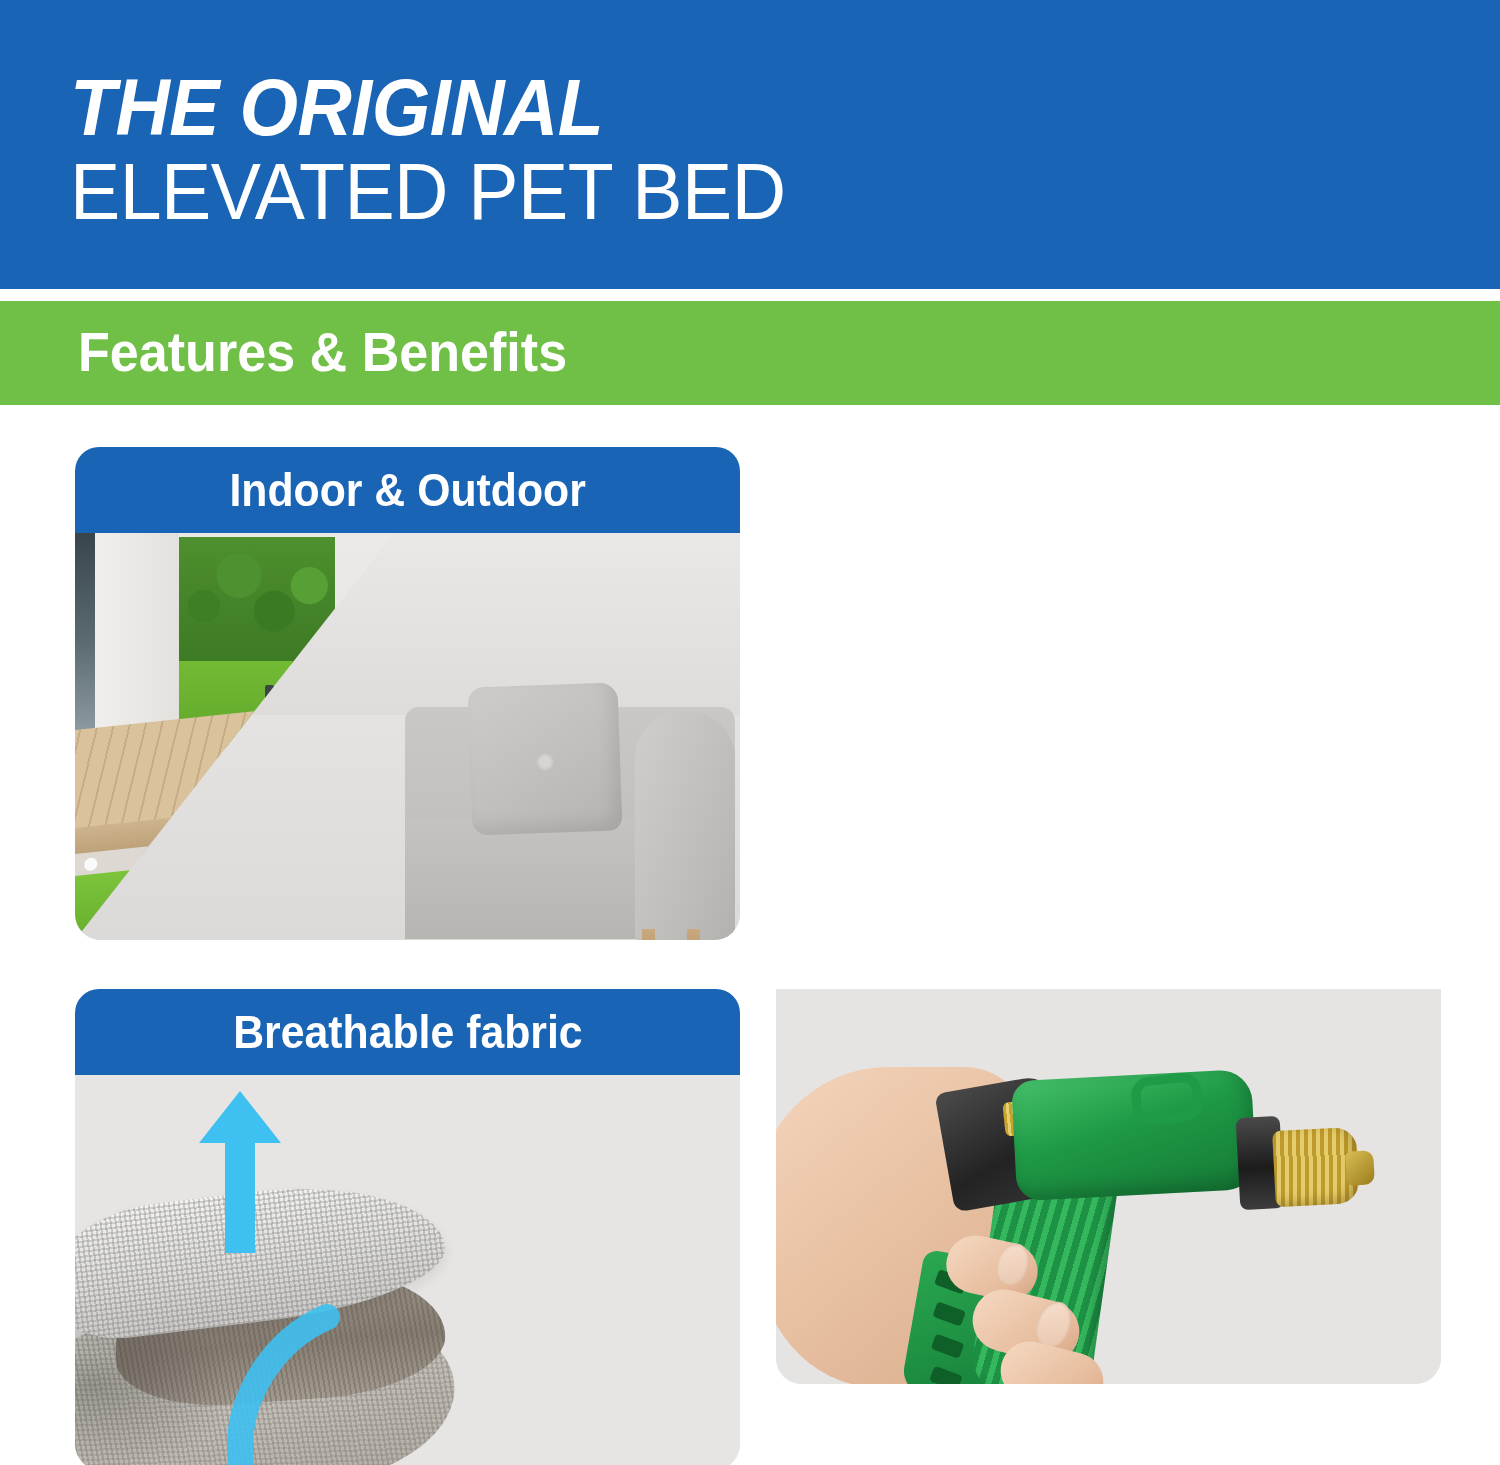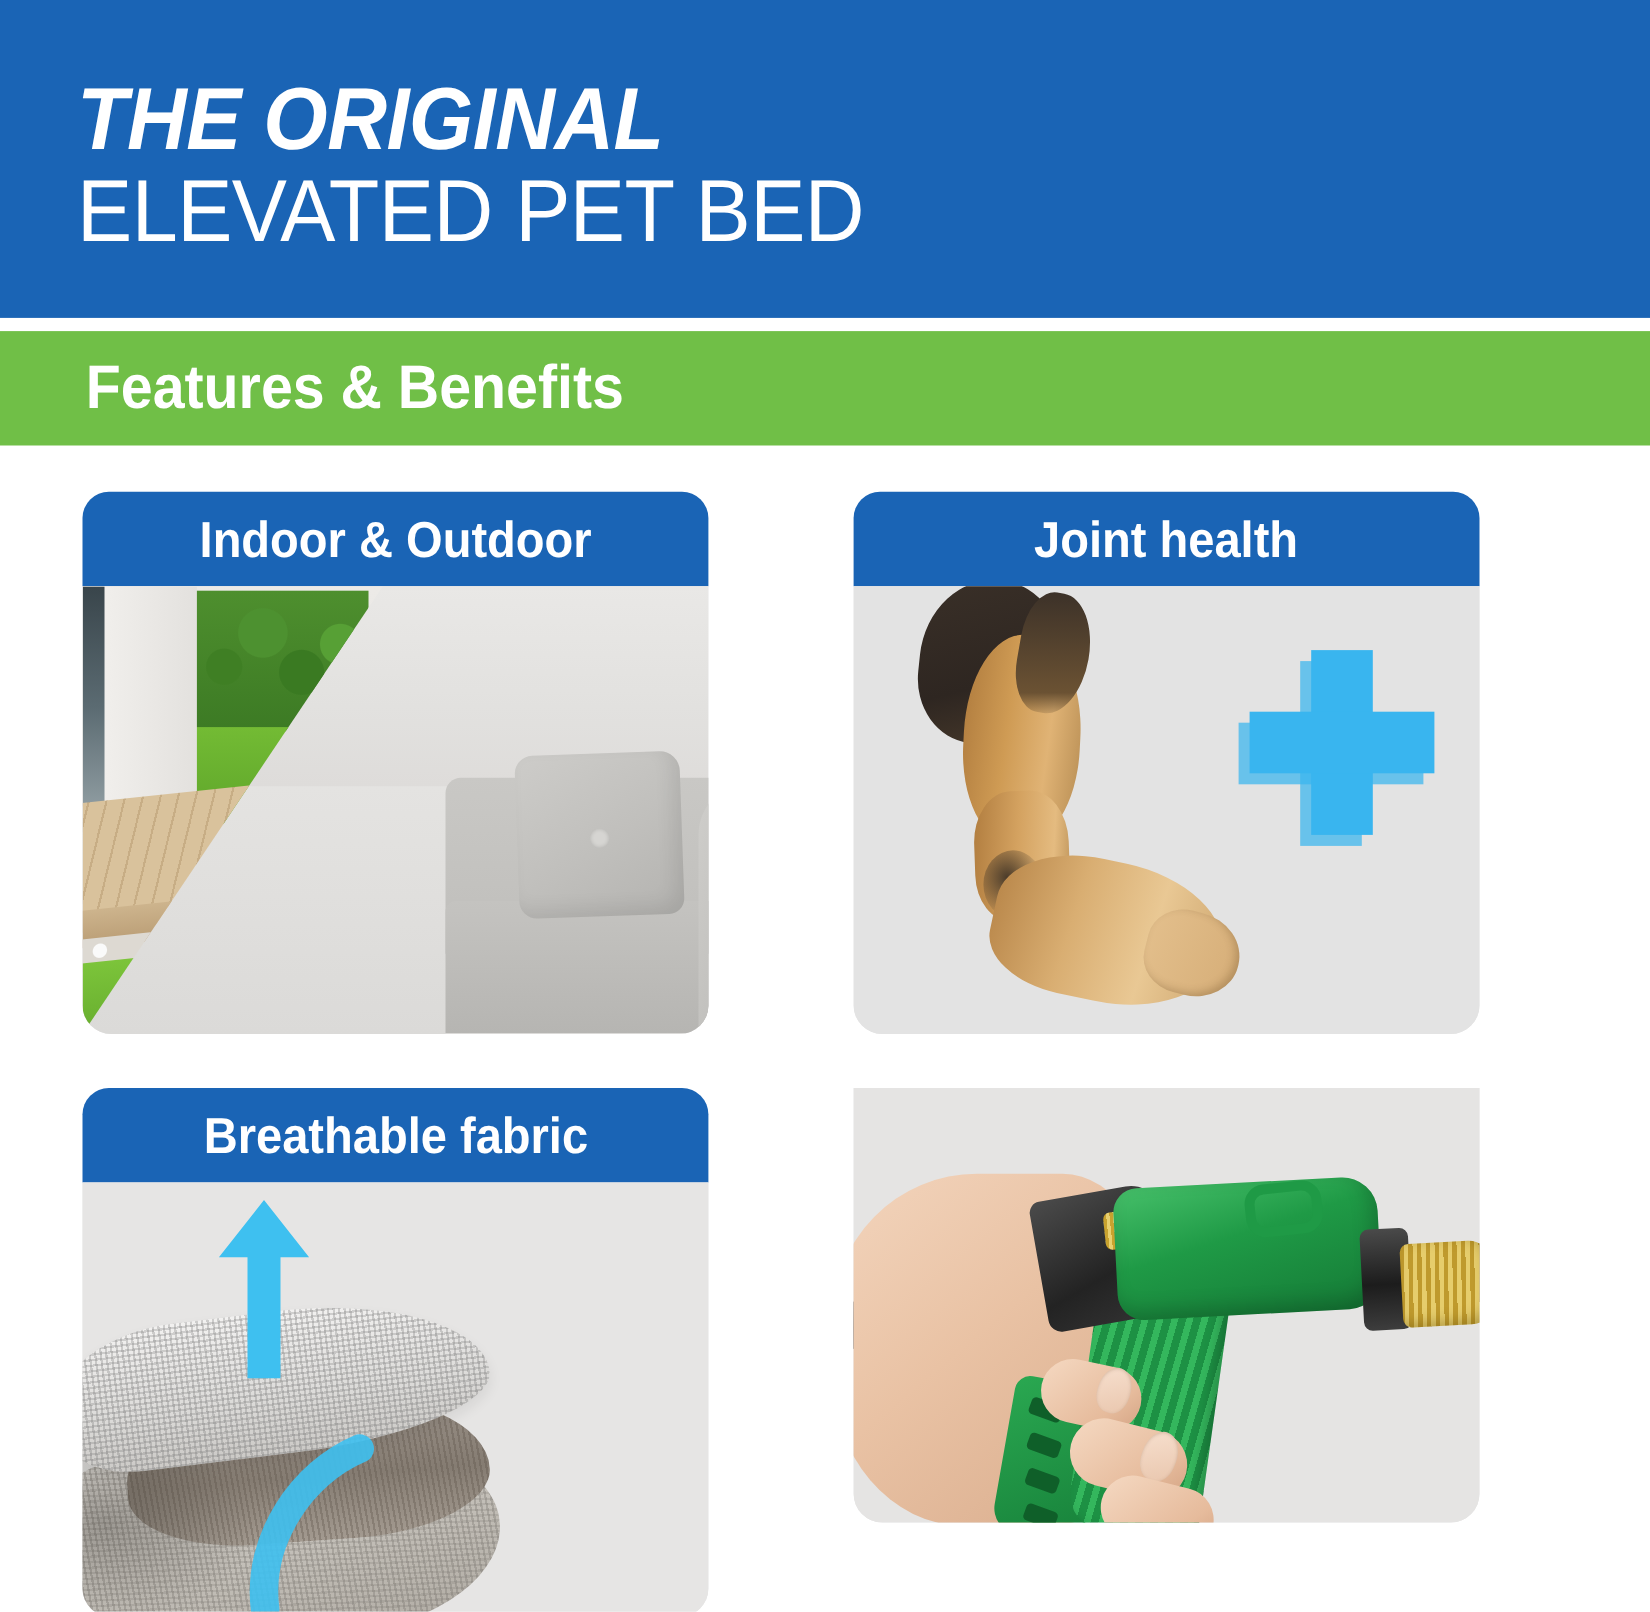--- a/index.html
+++ b/index.html
@@ -75,21 +75,21 @@
   
   .card-grid {
     position: absolute;
     left: 0;
     top: 405px;
     width: 1500px;
     height: 1060px;
   }
   .feature-card {
     position: absolute;
-    width: 569px;
+    width: 665px;
   }
   .card-r0 { top: 42px; }
   .card-r1 { top: 584px; }
   .card-c0 { left: 75px; }
   .card-c1 { left: 776px; }
 
   .card-header {
     height: 86px;
     background: #1a64b5;
     border-radius: 24px 24px 0 0;
@@ -498,42 +498,20 @@
           <div class="io-post"></div>
           <div class="io-deck"></div>
           <div class="io-deck-edge"></div>
           <div class="io-gravel"></div>
           <div class="io-lawn-bottom"></div>
         </div>
       </div>
     </div>
   </div>
 
-  <div class="feature-card card-r0 card-c1">
-    <div class="card-header">
-      <span class="card-header-label">Joint health</span>
-    </div>
-    <div class="card-media">
-      <div class="scene-joint">
-        <div class="dog-upper"></div>
-        <div class="dog-thigh"></div>
-        <div class="dog-thigh-dark"></div>
-        <div class="dog-shank"></div>
-        <div class="dog-heel-dark"></div>
-        <div class="dog-paw"></div>
-        <div class="dog-paw-toes"></div>
-        <div class="joint-cross">
-          <div class="bar bar-v2"></div>
-          <div class="bar bar-h2"></div>
-          <div class="bar bar-v"></div>
-          <div class="bar bar-h"></div>
-        </div>
-      </div>
-    </div>
-  </div>
 
   <div class="feature-card card-r1 card-c0">
     <div class="card-header">
       <span class="card-header-label">Breathable fabric</span>
     </div>
     <div class="card-media">
       <div class="scene-fabric">
         <div class="fabric-bottom-layer"></div>
         <div class="fabric-fold-inner"></div>
         <div class="fabric-shadow-left"></div>

